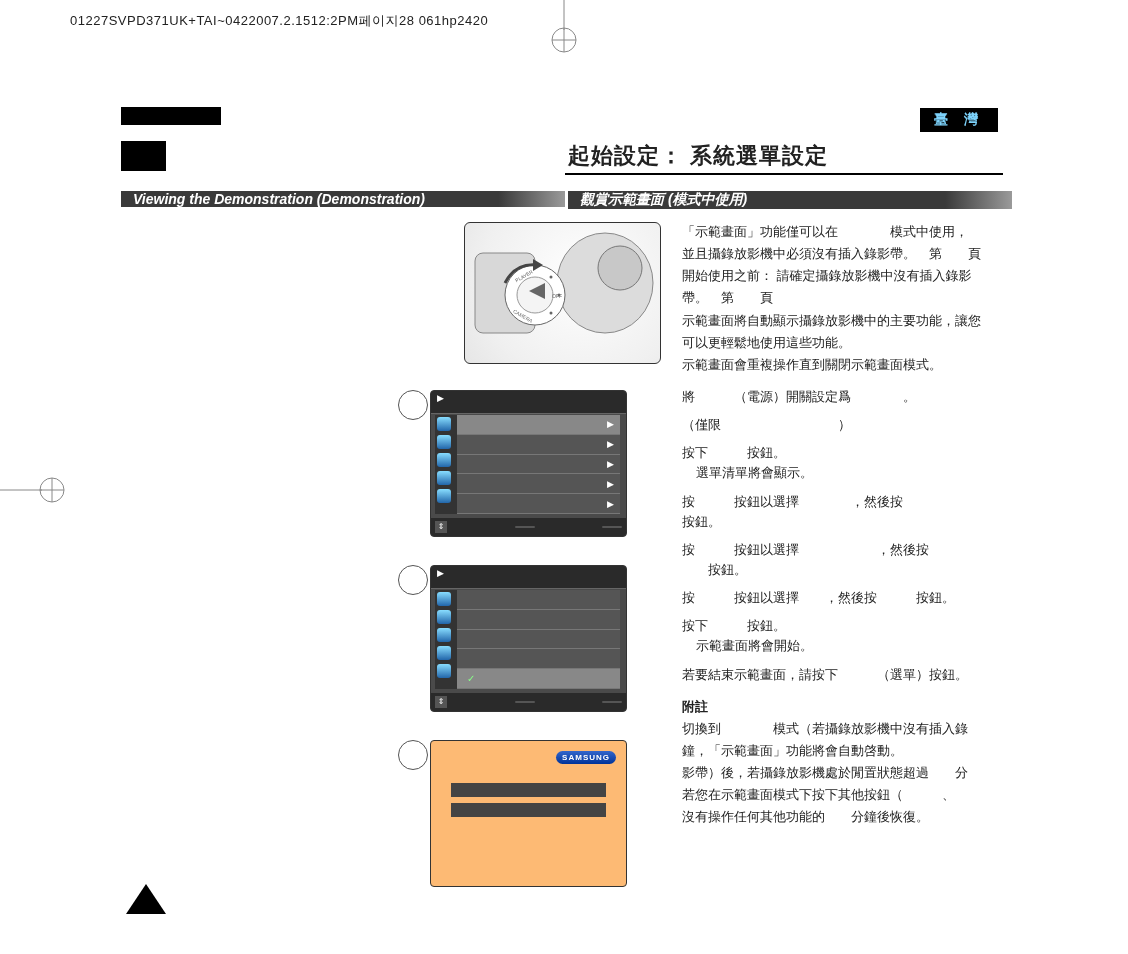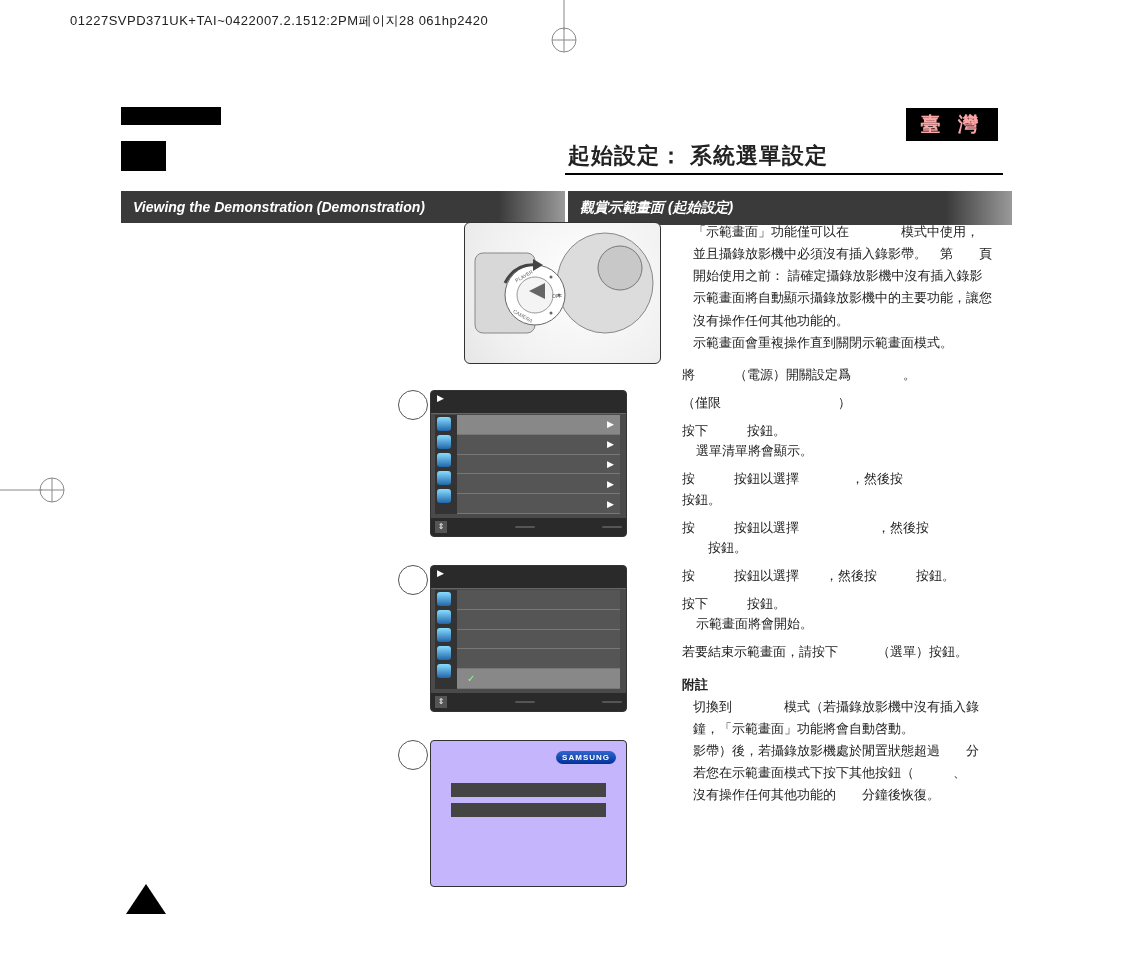--- a/index.html
+++ b/index.html
@@ -26,24 +26,24 @@
   }
   .black-block {
     position: absolute;
     background: #000;
   }
   .lang-badge {
     position: absolute;
     top: 108px;
     right: 130px;
     background: #000;
-    color: #fca5a5;
+    color: #7dd3fc;
     font-weight: bold;
     padding: 3px 14px;
-    font-size: 20px;
+    font-size: 14px;
     letter-spacing: 6px;
   }
   .title-zh {
     position: absolute;
     top: 141px;
     left: 568px;
     font-size: 22px;
     font-weight: bold;
     letter-spacing: 1px;
     text-align: right;
@@ -54,35 +54,35 @@
     left: 565px;
     right: 125px;
     height: 2px;
     background: #000;
   }
   .banner {
     position: absolute;
     color: #fff;
     font-weight: bold;
     font-style: italic;
-    padding: 8px 12px;
+    padding: 0 12px;
     font-size: 14px;
     background: linear-gradient(to right, #3a3a3a 0%, #3a3a3a 85%, #9a9a9a 100%);
   }
   .banner-en { top: 191px; left: 121px; width: 420px; }
   .banner-zh { top: 191px; left: 568px; width: 420px; font-style: italic; }
   .col-right {
     position: absolute;
     top: 222px;
     left: 682px;
     width: 320px;
     line-height: 1.55;
     font-size: 13px;
   }
-  .col-right p { margin: 0 0 2px 11px; }
+  .col-right p { margin: 0 0 2px 0; }
   .steps { margin-top: 12px; font-family: Liberation Serif, serif; }
   .steps .step { margin: 8px 0; }
   .indent { padding-left: 14px; }
   .notes { margin-top: 12px; }
   .notes-title { font-weight: bold; margin-bottom: 2px; }
   .camera-illustration {
     position: absolute;
     top: 222px;
     left: 464px;
     width: 195px;
@@ -204,21 +204,21 @@
   .checkmark {
     color: #8f8;
     font-size: 10px;
     margin-left: 4px;
   }
   .samsung-screen {
     width: 195px;
     height: 145px;
     border: 1px solid #333;
     border-radius: 4px;
-    background: #c4b5fd;
+    background: #fdba74;
     position: relative;
   }
   .samsung-screen .brand {
     position: absolute;
     top: 10px;
     right: 10px;
     font-size: 8px;
     font-weight: bold;
     background: linear-gradient(#36c, #039);
     color: #fff;
@@ -271,21 +271,21 @@
 
 <div class="black-block" style="top:107px;left:121px;width:100px;height:18px;"></div>
 <div class="black-block" style="top:141px;left:121px;width:45px;height:30px;"></div>
 
 <div class="lang-badge">臺 灣</div>
 
 <div class="title-zh">起始設定： 系統選單設定</div>
 <div class="title-underline"></div>
 
 <div class="banner banner-en">Viewing the Demonstration (Demonstration)</div>
-<div class="banner banner-zh">觀賞示範畫面 (起始設定)</div>
+<div class="banner banner-zh">觀賞示範畫面 (模式中使用)</div>
 
 <div class="camera-illustration">
   <svg class="camera-svg" viewBox="0 0 195 140">
     <ellipse cx="140" cy="60" rx="48" ry="50" fill="#dcdcdc" stroke="#888"></ellipse>
     <ellipse cx="155" cy="45" rx="22" ry="22" fill="#c8c8c8" stroke="#777"></ellipse>
     <rect x="10" y="30" width="60" height="80" rx="8" fill="#d8d8d8" stroke="#888"></rect>
 
     <g transform="translate(70,72)">
       <circle r="30" fill="#fff" stroke="#666"></circle>
       <circle r="18" fill="#f4f4f4" stroke="#999"></circle>
@@ -395,22 +395,23 @@
     <div class="brand">SAMSUNG</div>
     <div class="bar b1"></div>
     <div class="bar b2"></div>
   </div>
 </div>
 
 <div class="col-right">
   <p>「示範畫面」功能僅可以在　　　　模式中使用，</p>
   <p>並且攝錄放影機中必須沒有插入錄影帶。　第　　頁</p>
   <p>開始使用之前： 請確定攝錄放影機中沒有插入錄影</p>
+  <p>帶。　第　　頁</p>
   <p>示範畫面將自動顯示攝錄放影機中的主要功能，讓您</p>
-  <p>沒有操作任何其他功能的。</p>
+  <p>可以更輕鬆地使用這些功能。</p>
   <p>示範畫面會重複操作直到關閉示範畫面模式。</p>
 
   <div class="steps">
     <div class="step">將　　　（電源）開關設定爲　　　　。</div>
     <div class="step">
       <div>（僅限　　　　　　　　　）</div>
     </div>
     <div class="step">
       <div>按下　　　按鈕。</div>
       <div class="indent">選單清單將會顯示。</div>

